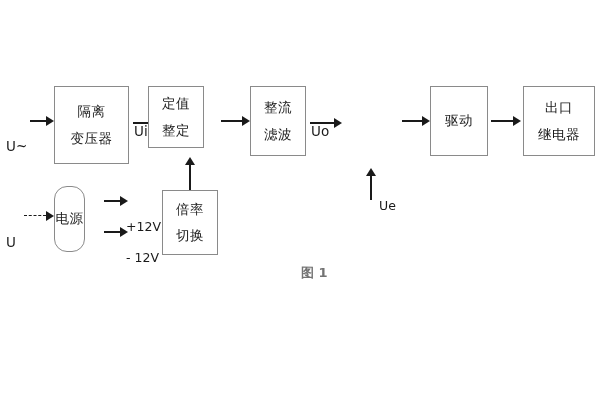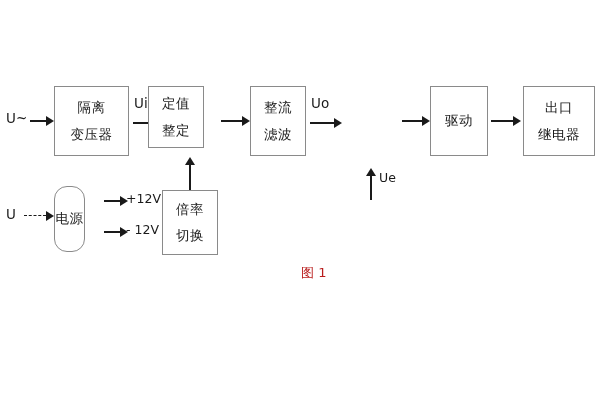--- a/index.html
+++ b/index.html
@@ -38,20 +38,21 @@
   .block .line + .line { margin-top: 13px; }
   .block.single .line { margin-top: 0; }
 
   
   .label {
     position: absolute;
     color: #1a1a1a;
     font-size: 13.5px;
     white-space: nowrap;
     line-height: 1;
+    margin-top: 28px;
   }
   .label.small { font-size: 12.5px; }
 
   
   .arrow-h {
     position: absolute;
     height: 10px;
     display: block;
   }
   .arrow-h .shaft {
@@ -95,37 +96,38 @@
     width: 0;
     height: 0;
     border-left: 5px solid transparent;
     border-right: 5px solid transparent;
     border-bottom: 8px solid #1a1a1a;
   }
 
   
   .caption {
     position: absolute;
-    color: #b91c1c;
+    color: #737373;
     font-size: 13px;
     white-space: nowrap;
+    font-weight: bold;
   }
 </style>
 </head>
 <body>
 
 <div id="canvas">
 
   <div class="label" style="left:6px; top:112px;">U~</div>
   <div class="arrow-h" style="left:30px; top:116px; width:24px;">
     <span class="shaft" style="width:16px;"></span>
     <span class="head" style="left:16px;"></span>
   </div>
 
-  <div class="block" style="left:54px; top:86px; width:75px; height:70px;">
+  <div class="block" style="left:54px; top:86px; width:75px; height:78px;">
     <span class="line">隔离</span>
     <span class="line">变压器</span>
   </div>
 
   <div class="label" style="left:134px; top:97px;">Ui</div>
   <div class="arrow-h" style="left:133px; top:118px; width:29px;">
     <span class="shaft" style="width:21px;"></span>
     <span class="head" style="left:21px;"></span>
   </div>
 

